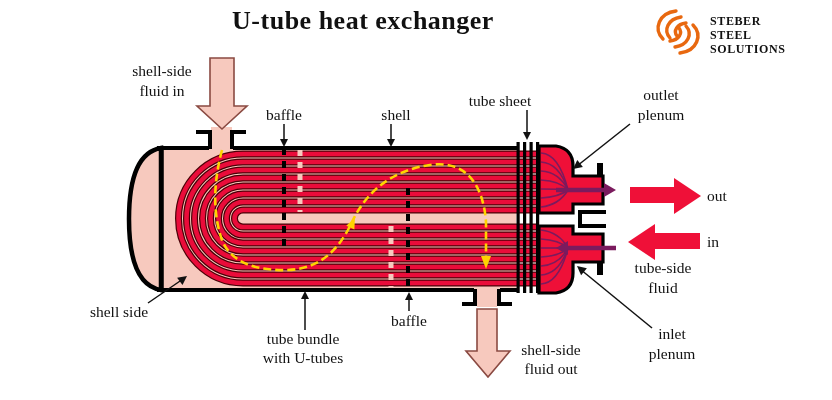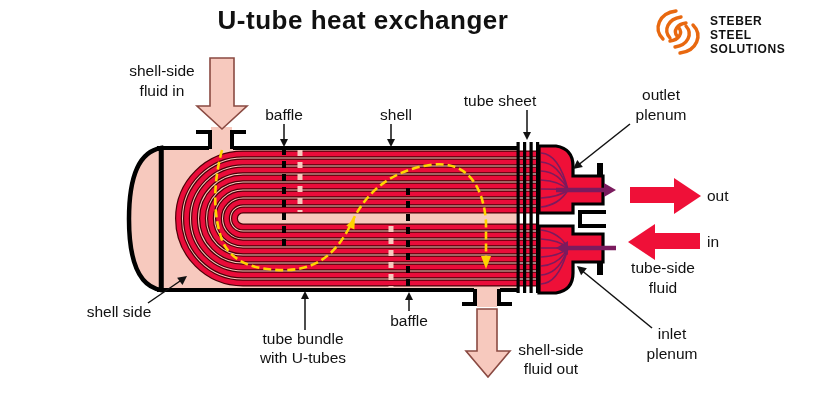--- a/index.html
+++ b/index.html
@@ -1,17 +1,17 @@
 <!DOCTYPE html>
 <html><head>
 <meta charset="utf-8">
 <style>
   html,body{margin:0;padding:0;background:#ffffff;}
   body{width:832px;height:400px;overflow:hidden;font-family:"Liberation Sans",sans-serif;}
-  #stage{position:relative;width:832px;height:400px;}
+  #stage{position:relative;width:832px;height:400px;font-family:Liberation Serif, serif;}
   svg{position:absolute;left:0;top:0;}
   text{fill:#111111;}
   .lbl{font-size:15.5px;}
   .title{font-size:26px;font-weight:bold;letter-spacing:.5px;}
   .logo-t{font-size:12px;font-weight:bold;letter-spacing:.6px;}
 </style>
 </head>
 <body>
 
 <div id="stage">

